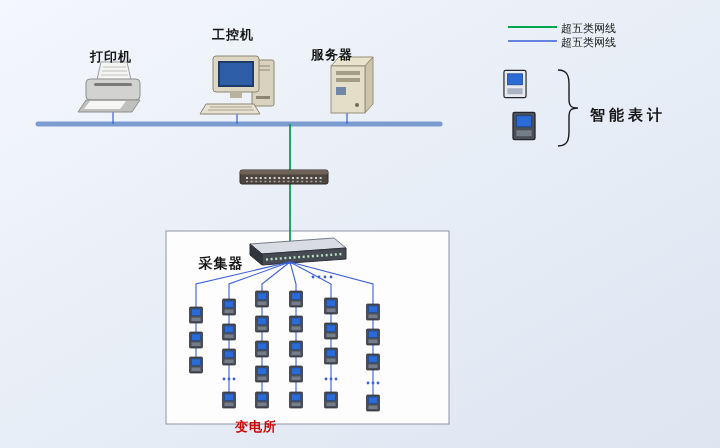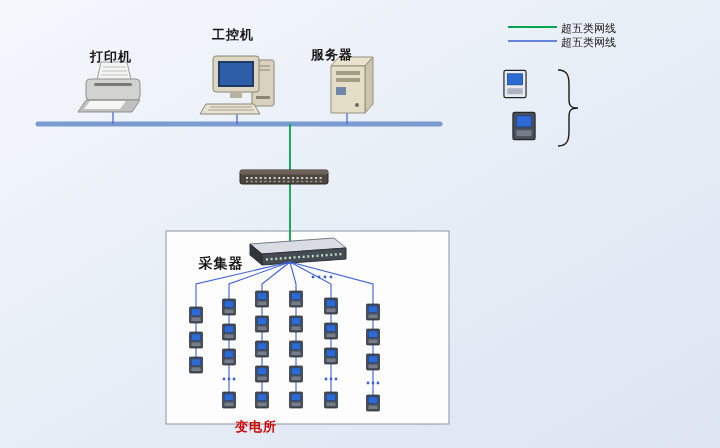--- a/index.html
+++ b/index.html
@@ -263,16 +263,17 @@
       </g>
 
     <path d="M558,70 C568,70 569,77 569,85 L569,99 C569,106 571,108 578,108 C571,108 569,110 569,117 L569,131 C569,139 568,146 558,146" fill="none" stroke="#1a1a1a" stroke-width="1.4"></path>
   </svg>
 
   <div class="lbl" style="left:111px;top:40px">打印机</div>
   <div class="lbl" style="left:233px;top:18px">工控机</div>
   <div class="lbl" style="left:332px;top:38px">服务器</div>
   <div class="lbl big" style="left:221px;top:247px">采集器</div>
   <div class="lbl red" style="left:256px;top:410px">变电所</div>
+  <div class="lbl wide" style="left:628px;top:98px">智能表计</div>
   <div class="legend-lbl" style="left:561px;top:21px">超五类网线</div>
   <div class="legend-lbl" style="left:561px;top:35px">超五类网线</div>
 
 </div>
 
 </body></html>

